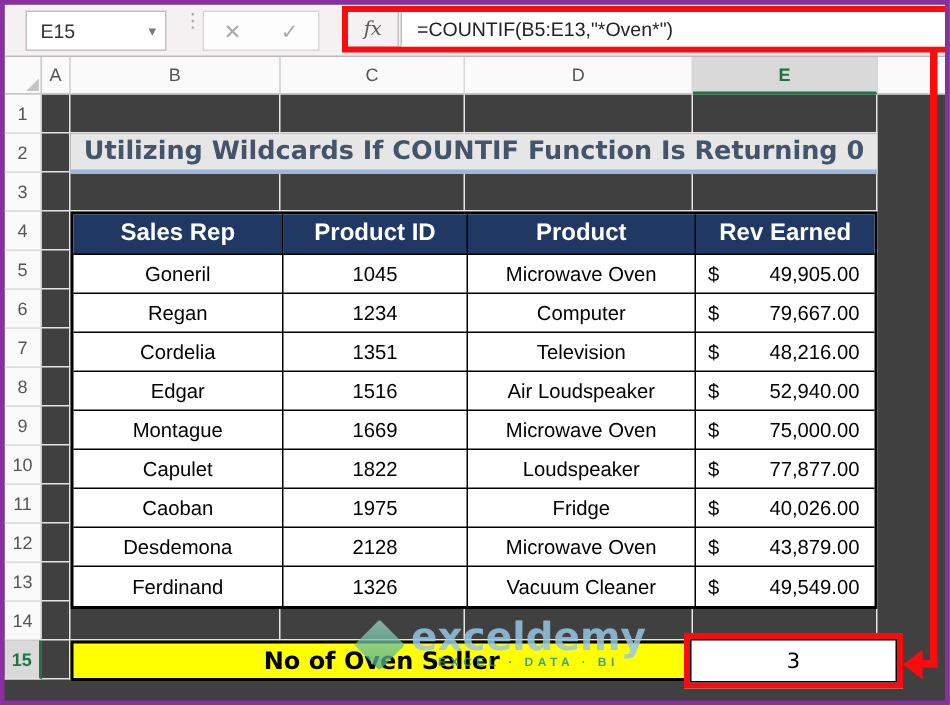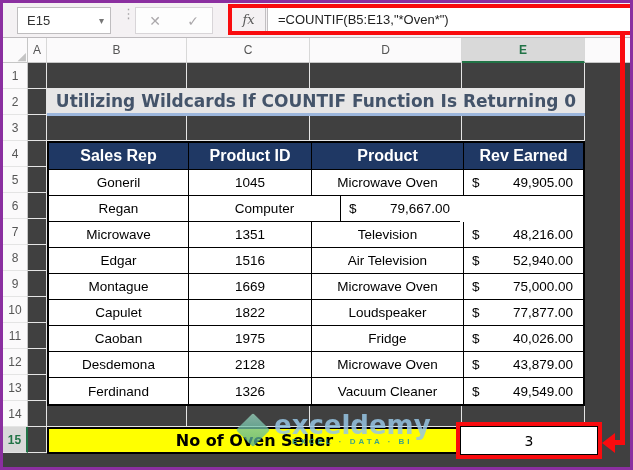--- a/index.html
+++ b/index.html
@@ -312,39 +312,40 @@
       <div class="cw1">Goneril</div>
       <div class="cw2">1045</div>
       <div class="cw3">Microwave Oven</div>
       <div class="cw4 money">
           <span>$</span>
           <span>49,905.00</span>
         </div>
     </div>
     <div class="t-row t-data">
       <div class="cw1">Regan</div>
+      <div class="cw2">1234</div>
       <div class="cw3">Computer</div>
       <div class="cw4 money">
           <span>$</span>
           <span>79,667.00</span>
         </div>
     </div>
     <div class="t-row t-data">
-      <div class="cw1">Microwave</div>
+      <div class="cw1">Cordelia</div>
       <div class="cw2">1351</div>
       <div class="cw3">Television</div>
       <div class="cw4 money">
           <span>$</span>
           <span>48,216.00</span>
         </div>
     </div>
     <div class="t-row t-data">
       <div class="cw1">Edgar</div>
       <div class="cw2">1516</div>
-      <div class="cw3">Air Television</div>
+      <div class="cw3">Air Loudspeaker</div>
       <div class="cw4 money">
           <span>$</span>
           <span>52,940.00</span>
         </div>
     </div>
     <div class="t-row t-data">
       <div class="cw1">Montague</div>
       <div class="cw2">1669</div>
       <div class="cw3">Microwave Oven</div>
       <div class="cw4 money">

